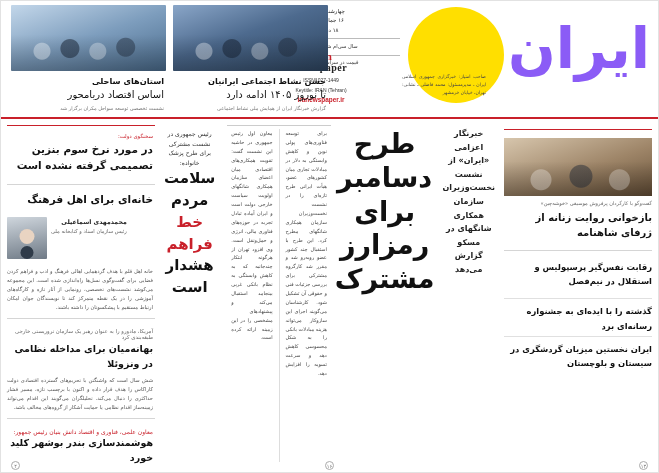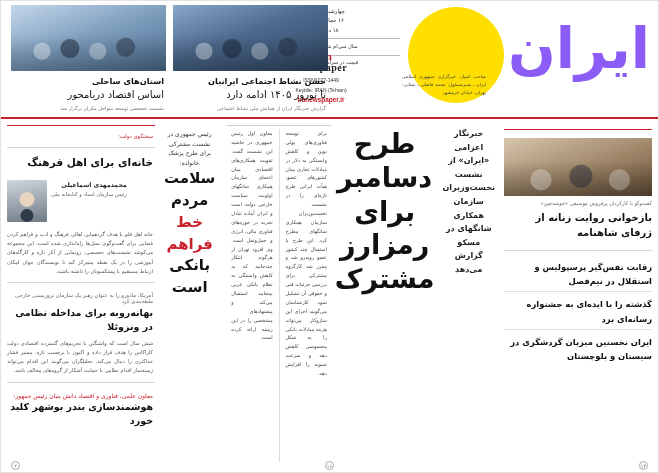--- a/index.html
+++ b/index.html
@@ -419,21 +419,21 @@
 
       <div class="lblock">
         <div class="l-ph" style="height:58px;background:linear-gradient(160deg,#d7c6ad 0%,#9e8568 55%,#6a533a 100%);"></div>
         <div class="l-kicker">گفت‌وگو با کارگردان پرفروش موسیقی «خوشه‌چین»</div>
         <div class="l-title sm">بازخوانی روایت زنانه از ژرفای شاهنامه</div>
       </div>
 
       <div class="l-sep"></div>
 
       <div class="lblock">
-        <div class="l-title sm" style="font-size:8.4px;line-height:1.7;border-bottom:1px solid #e0e0e0;padding-bottom:3px;">رقابت نفس‌گیر پرسپولیس و استقلال در نیم‌فصل</div>
+        <div class="l-title sm" style="font-size:8.4px;line-height:1.7;border-bottom:1px solid #e0e0e0;padding-bottom:10px;">رقابت نفس‌گیر پرسپولیس و استقلال در نیم‌فصل</div>
         <div class="l-title sm" style="font-size:8.4px;line-height:1.7;border-bottom:1px solid #e0e0e0;padding:3px 0;">گذشته را با ایده‌ای به جشنواره رسانه‌ای برد</div>
         <div class="l-title sm" style="font-size:8.4px;line-height:1.7;padding-top:3px;">ایران نخستین میزبان گردشگری در سیستان و بلوچستان</div>
       </div>
 
     </div>
 
     <div class="col-center">
       <div class="overline">خبرنگار اعزامی «ایران» از نشست نخست‌وزیران سازمان همکاری شانگهای در مسکو گزارش می‌دهد</div>
       <div class="headline">طرح دسامبر برای رمزارز مشترک</div>
 
@@ -465,29 +465,30 @@
         <div class="mp-person c">
           <div class="hair"></div>
           <div class="head"></div>
           <div class="body"></div>
         </div>
         <div class="photo-credit">عکس: ایران / مهدی بلوریان</div>
       </div>
 
       <div class="photo-caption-strip">
         <div class="pcs-kicker">رئیس جمهوری در نشست مشترکی برای طرح پزشک خانواده:</div>
-        <div class="pcs-title"><span>سلامت مردم </span><span class="red">خط فراهم</span><span> بانکی است</span></div>
+        <div class="pcs-title"><span>سلامت مردم </span><span class="red">خط فراهم</span><span> هشدار است</span></div>
       </div>
     </div>
 
     <div class="col-right">
       <div class="rule-top"></div>
 
       <div>
         <div class="ci-kicker">سخنگوی دولت:</div>
+        <div class="ci-title">در مورد نرخ سوم بنزین تصمیمی گرفته نشده است</div>
       </div>
 
       <div class="sep"></div>
 
       <div>
         <div class="ci-title">خانه‌ای برای اهل فرهنگ</div>
       </div>
 
       <div class="author-row">
         <div class="author-photo"></div>
@@ -495,21 +496,21 @@
           <div class="author-name">محمدمهدی اسماعیلی</div>
           <div class="author-role">رئیس سازمان اسناد و کتابخانه ملی</div>
         </div>
       </div>
       <div class="body-txt">خانه اهل قلم با هدف گردهمایی اهالی فرهنگ و ادب و فراهم کردن فضایی برای گفت‌وگوی نسل‌ها راه‌اندازی شده است. این مجموعه می‌کوشد نشست‌های تخصصی، رونمایی از آثار تازه و کارگاه‌های آموزشی را در یک نقطه متمرکز کند تا نویسندگان جوان امکان ارتباط مستقیم با پیشکسوتان را داشته باشند.</div>
 
       <div class="sep"></div>
 
       <div>
         <div class="ci-kicker" style="color:#666;">آمریکا، مادورو را به عنوان رهبر یک سازمان تروریستی خارجی طبقه‌بندی کرد</div>
-        <div class="ci-title sm">بهانه‌روبه برای مداخله نظامی در ونزوئلا</div>
+        <div class="ci-title sm">بهانه‌میان برای مداخله نظامی در ونزوئلا</div>
         <div class="body-txt">شش سال است که واشنگتن با تحریم‌های گسترده اقتصادی دولت کاراکاس را هدف قرار داده و اکنون با برچسب تازه، مسیر فشار حداکثری را دنبال می‌کند. تحلیلگران می‌گویند این اقدام می‌تواند زمینه‌ساز اقدام نظامی یا حمایت آشکار از گروه‌های مخالف باشد.</div>
       </div>
 
       <div class="sep"></div>
 
       <div>
         <div class="bot-head">معاون علمی، فناوری و اقتصاد دانش بنیان رئیس جمهور:</div>
         <div class="ci-title sm">هوشمندسازی بندر بوشهر کلید خورد</div>
       </div>
 

